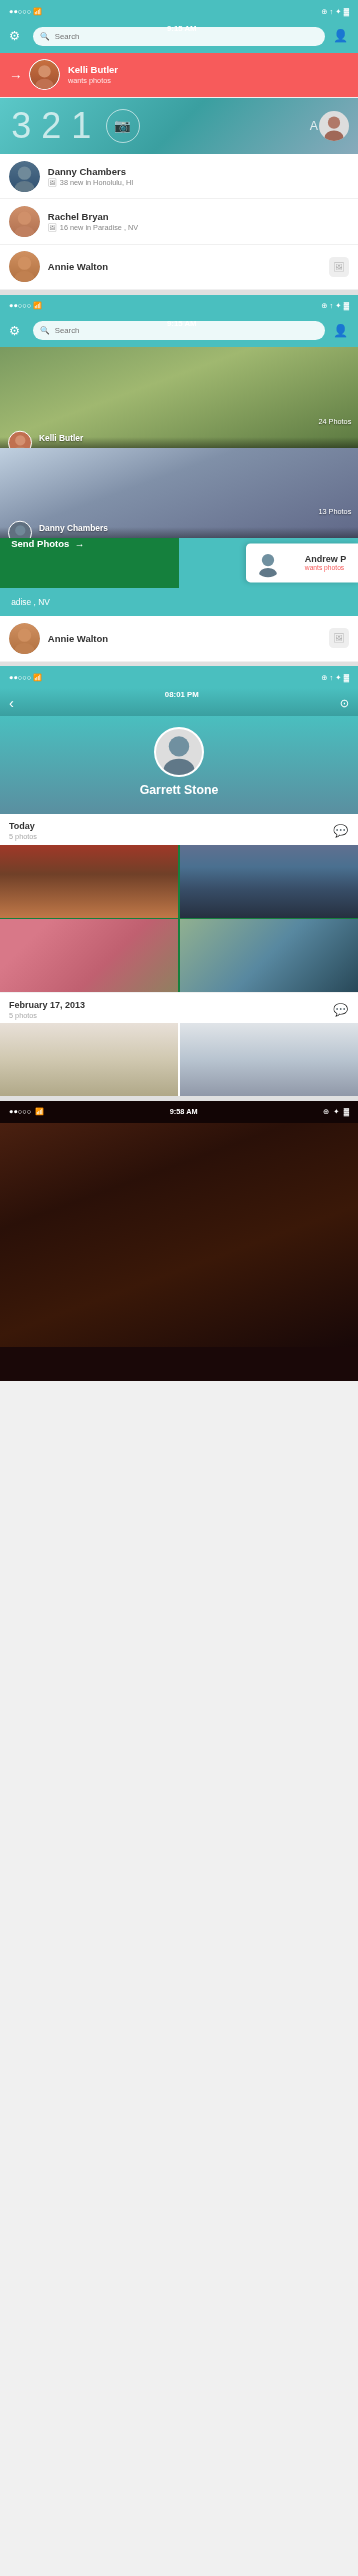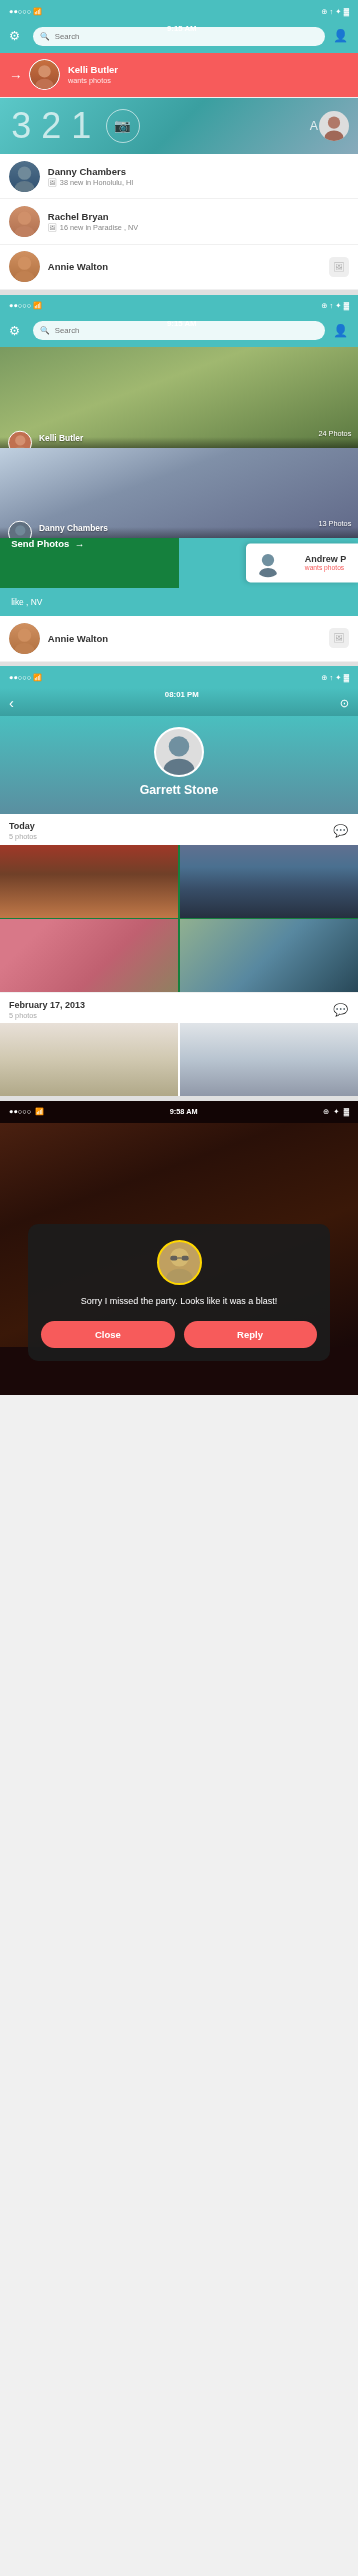--- a/index.html
+++ b/index.html
@@ -192,21 +192,21 @@
       position: absolute;
       bottom: 5.6px;
       left: 6.7px;
       color: white;
       font-size: 8.4px;
       font-weight: 600;
       text-shadow: 0 0.6px 1.7px rgba(0,0,0,0.5);
     }
     .photo-overlay-count {
       position: absolute;
-      bottom: 10px;
+      bottom: 22px;
       right: 6.7px;
       color: white;
       font-size: 7.3px;
       text-shadow: 0 0.6px 1.7px rgba(0,0,0,0.5);
     }
 
     
     .bg-red-hill { background: linear-gradient(to bottom, #b04030 0%, #704028 40%, #c08050 100%); }
     .bg-sea { background: linear-gradient(to bottom, #607090 0%, #5080a0 30%, #405870 60%, #304060 100%); }
     .bg-pink-flower { background: linear-gradient(135deg, #e87090 20%, #d06080 60%, #808060 100%); }
@@ -625,21 +625,21 @@
           </svg>
         </div>
         <div class="floating-contact-info">
           <div class="floating-contact-name">Andrew P</div>
           <div class="floating-contact-status">wants photos</div>
         </div>
       </div>
     </div>
 
     <div class="paradise-nv-label">
-      <span>like , NV</span>
+      <span>adise , NV</span>
     </div>
 
     <div class="contacts-list">
       <div class="contact-item">
         <div class="contact-avatar">
           <div class="face-circle face-annie">
             <svg viewBox="0 0 56 56" class="avatar-svg">
               <circle cx="28" cy="22" r="12" fill="#d09060"></circle>
               <ellipse cx="28" cy="50" rx="18" ry="14" fill="#c08050"></ellipse>
             </svg>
@@ -736,39 +736,19 @@
       <div>
         <span>⊕</span>
         <span style="margin-left:2.2px;">✦</span>
         <span style="margin-left:2.2px;">▓</span>
       </div>
     </div>
 
     <div class="notif-bg-photo" style="background: linear-gradient(160deg, #4a2010 0%, #2a1008 30%, #3a1808 60%, #180808 100%); height:224px;">
     </div>
 
-    <div class="notif-card" style="position:relative; z-index:5; background:rgba(28,28,28,0.93); margin:-123px 28px 0; border-radius:10px; padding:15.7px 13.4px 13.4px; display:flex; flex-direction:column; align-items:center;">
-
-      <div class="notif-avatar" style="width:45px; height:45px; border-radius:50%; border:2.2px solid #FFD700; overflow:hidden; background:#c0a060; margin-bottom:10px;">
-        <svg viewBox="0 0 80 80" style="width:100%;height:100%;">
-          <circle cx="40" cy="30" r="18" fill="#d4b870"></circle>
-          <ellipse cx="40" cy="72" rx="26" ry="20" fill="#b09860"></ellipse>
-
-          <rect x="22" y="27" width="14" height="9" rx="4" fill="#555" opacity="0.9"></rect>
-          <rect x="44" y="27" width="14" height="9" rx="4" fill="#555" opacity="0.9"></rect>
-          <line x1="36" y1="31" x2="44" y2="31" stroke="#555" stroke-width="2"></line>
-        </svg>
-      </div>
-
-      <div class="notif-message" style="color:white; font-size:9px; text-align:center; line-height:1.55; margin-bottom:12.3px;">Sorry I missed the party. Looks like it was a blast!</div>
-
-      <div class="notif-buttons" style="display:flex; gap:9px; width:100%;">
-        <button class="btn-close" style="flex:1; height:27px; border-radius:13.4px; background:#F75B5B; color:white; font-size:9.5px; font-weight:600; border:none; cursor:pointer;">Close</button>
-        <button class="btn-reply" style="flex:1; height:27px; border-radius:13.4px; background:#F75B5B; color:white; font-size:9.5px; font-weight:600; border:none; cursor:pointer;">Reply</button>
-      </div>
-    </div>
 
     <div style="height:34px; background:#1a0808;"></div>
 
   </div>
 
 </div>
 
 
 </body></html>

